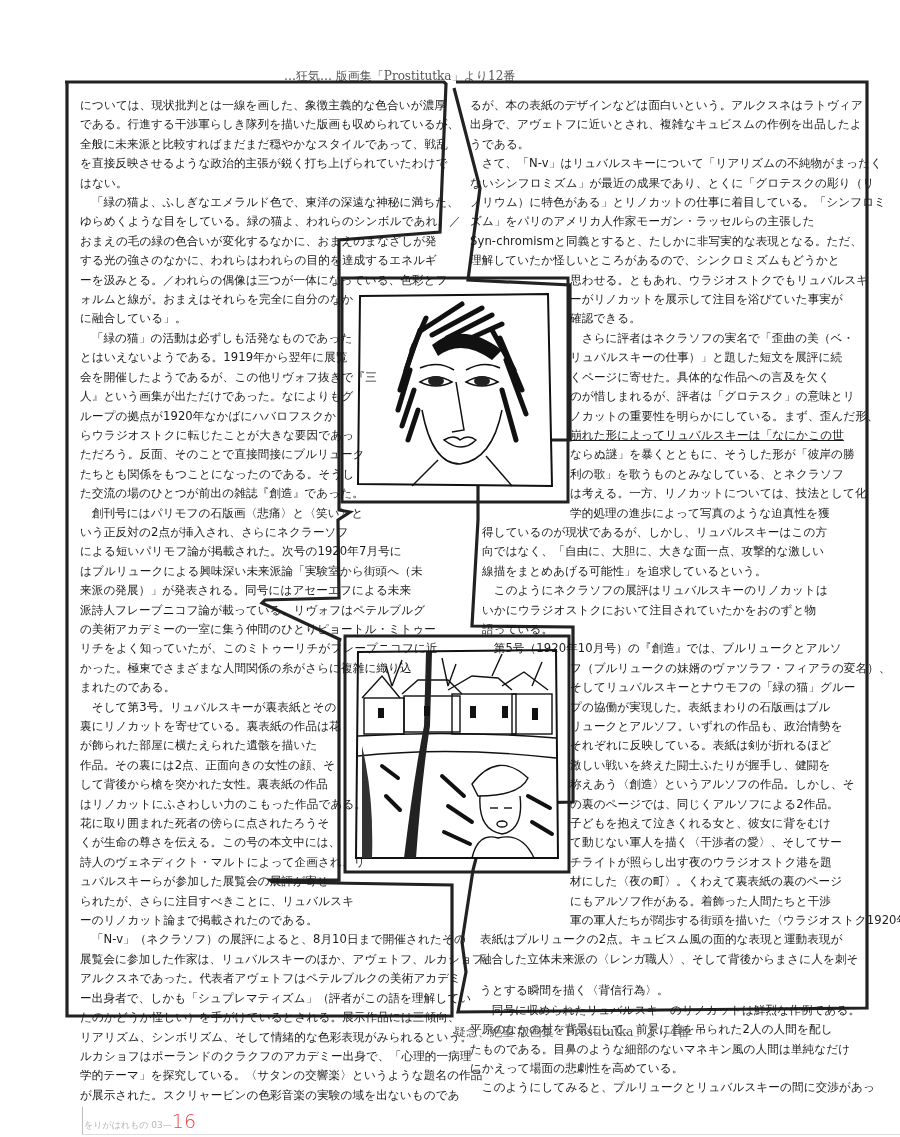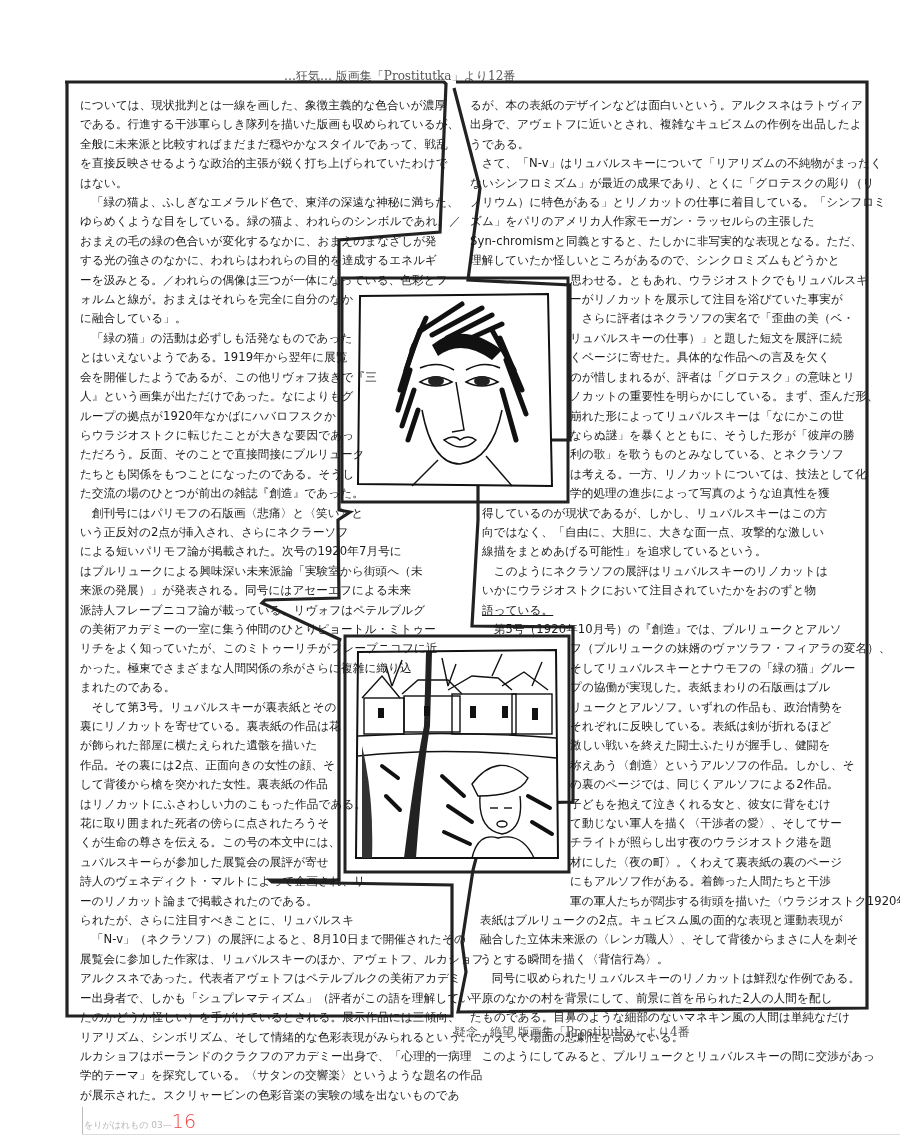--- a/index.html
+++ b/index.html
@@ -154,24 +154,24 @@
     <span class="line">かった。極東でさまざまな人間関係の糸がさらに複雑に織り込</span>
     <span class="line">まれたのである。</span>
     <span class="line">　そして第3号。リュバルスキーが裏表紙とその</span>
     <span class="line">裏にリノカットを寄せている。裏表紙の作品は花</span>
     <span class="line">が飾られた部屋に横たえられた遺骸を描いた</span>
     <span class="line">作品。その裏には2点、正面向きの女性の顔、そ</span>
     <span class="line">して背後から槍を突かれた女性。裏表紙の作品</span>
     <span class="line">はリノカットにふさわしい力のこもった作品である。</span>
     <span class="line">花に取り囲まれた死者の傍らに点されたろうそ</span>
     <span class="line">くが生命の尊さを伝える。この号の本文中には、</span>
+    <span class="line">詩人のヴェネディクト・マルトによって企画され、リ</span>
     <span class="line">ュバルスキーらが参加した展覧会の展評が寄せ</span>
-    <span class="line">詩人のヴェネディクト・マルトによって企画され、リ</span>
+    <span class="line">られたが、さらに注目すべきことに、リュバルスキ</span>
     <span class="line">ーのリノカット論まで掲載されたのである。</span>
-    <span class="line">られたが、さらに注目すべきことに、リュバルスキ</span>
     <span class="line">　「N-v」（ネクラソフ）の展評によると、8月10日まで開催されたその</span>
     <span class="line">展覧会に参加した作家は、リュバルスキーのほか、アヴェトフ、ルカショフ、</span>
     <span class="line">アルクスネであった。代表者アヴェトフはペテルブルクの美術アカデミ</span>
     <span class="line">ー出身者で、しかも「シュプレマティズム」（評者がこの語を理解してい</span>
     <span class="line">たのかどうか怪しい）を手がけているとされる。展示作品には三傾向、</span>
     <span class="line">リアリズム、シンボリズム、そして情緒的な色彩表現がみられるという。</span>
     <span class="line">ルカショフはポーランドのクラクフのアカデミー出身で、「心理的一病理</span>
     <span class="line">学的テーマ」を探究している。〈サタンの交響楽〉というような題名の作品</span>
     <span class="line">が展示された。スクリャービンの色彩音楽の実験の域を出ないものであ</span>
   </div>
@@ -181,54 +181,55 @@
     <span class="line">出身で、アヴェトフに近いとされ、複雑なキュビスムの作例を出品したよ</span>
     <span class="line">うである。</span>
     <span class="line">　さて、「N-v」はリュバルスキーについて「リアリズムの不純物がまったく</span>
     <span class="line">ないシンフロミズム」が最近の成果であり、とくに「グロテスクの彫り（リ</span>
     <span class="line">ノリウム）に特色がある」とリノカットの仕事に着目している。「シンフロミ</span>
     <span class="line">ズム」をパリのアメリカ人作家モーガン・ラッセルらの主張した</span>
     <span class="line">Syn-chromismと同義とすると、たしかに非写実的な表現となる。ただ、</span>
     <span class="line">理解していたか怪しいところがあるので、シンクロミズムもどうかと</span>
     <span class="line" style="padding-left: 100px;">思わせる。ともあれ、ウラジオストクでもリュバルスキ</span>
     <span class="line" style="padding-left: 100px;">ーがリノカットを展示して注目を浴びていた事実が</span>
+    <span class="line" style="padding-left: 100px;">確認できる。</span>
     <span class="line" style="padding-left: 100px;">　さらに評者はネクラソフの実名で「歪曲の美（ベ・</span>
     <span class="line" style="padding-left: 100px;">リュバルスキーの仕事）」と題した短文を展評に続</span>
     <span class="line" style="padding-left: 100px;">くページに寄せた。具体的な作品への言及を欠く</span>
     <span class="line" style="padding-left: 100px;">のが惜しまれるが、評者は「グロテスク」の意味とリ</span>
     <span class="line" style="padding-left: 100px;">ノカットの重要性を明らかにしている。まず、歪んだ形、</span>
-    <span class="line" style="padding-left: 100px;">崩れた形によってリュバルスキーは「なにかこの世</span>
+    <span class="line" style="padding-left: 100px; text-decoration: underline;">崩れた形によってリュバルスキーは「なにかこの世</span>
     <span class="line" style="padding-left: 100px;">ならぬ謎」を暴くとともに、そうした形が「彼岸の勝</span>
     <span class="line" style="padding-left: 100px;">利の歌」を歌うものとみなしている、とネクラソフ</span>
     <span class="line" style="padding-left: 100px;">は考える。一方、リノカットについては、技法として化</span>
     <span class="line" style="padding-left: 100px;">学的処理の進歩によって写真のような迫真性を獲</span>
     <span class="line" style="padding-left: 12px;">得しているのが現状であるが、しかし、リュバルスキーはこの方</span>
     <span class="line" style="padding-left: 12px;">向ではなく、「自由に、大胆に、大きな面一点、攻撃的な激しい</span>
     <span class="line" style="padding-left: 12px;">線描をまとめあげる可能性」を追求しているという。</span>
     <span class="line" style="padding-left: 12px;">　このようにネクラソフの展評はリュバルスキーのリノカットは</span>
     <span class="line" style="padding-left: 12px;">いかにウラジオストクにおいて注目されていたかをおのずと物</span>
-    <span class="line" style="padding-left: 12px; text-decoration: underline;">語っている。</span>
+    <span class="line" style="padding-left: 12px;">語っている。</span>
     <span class="line" style="padding-left: 12px;">　第5号（1920年10月号）の『創造』では、ブルリュークとアルソ</span>
     <span class="line" style="padding-left: 100px;">フ（ブルリュークの妹婿のヴァツラフ・フィアラの変名）、</span>
     <span class="line" style="padding-left: 100px;">そしてリュバルスキーとナウモフの「緑の猫」グルー</span>
     <span class="line" style="padding-left: 100px;">プの協働が実現した。表紙まわりの石版画はブル</span>
     <span class="line" style="padding-left: 100px;">リュークとアルソフ。いずれの作品も、政治情勢を</span>
     <span class="line" style="padding-left: 100px;">それぞれに反映している。表紙は剣が折れるほど</span>
     <span class="line" style="padding-left: 100px;">激しい戦いを終えた闘士ふたりが握手し、健闘を</span>
     <span class="line" style="padding-left: 100px;">称えあう〈創造〉というアルソフの作品。しかし、そ</span>
     <span class="line" style="padding-left: 100px;">の裏のページでは、同じくアルソフによる2作品。</span>
     <span class="line" style="padding-left: 100px;">子どもを抱えて泣きくれる女と、彼女に背をむけ</span>
     <span class="line" style="padding-left: 100px;">て動じない軍人を描く〈干渉者の愛〉、そしてサー</span>
     <span class="line" style="padding-left: 100px;">チライトが照らし出す夜のウラジオストク港を題</span>
     <span class="line" style="padding-left: 100px;">材にした〈夜の町〉。くわえて裏表紙の裏のページ</span>
     <span class="line" style="padding-left: 100px;">にもアルソフ作がある。着飾った人間たちと干渉</span>
     <span class="line" style="padding-left: 100px;">軍の軍人たちが闊歩する街頭を描いた〈ウラジオストク1920年〉。裏</span>
     <span class="line" style="padding-left: 10px;">表紙はブルリュークの2点。キュビスム風の面的な表現と運動表現が</span>
     <span class="line" style="padding-left: 10px;">融合した立体未来派の〈レンガ職人〉、そして背後からまさに人を刺そ</span>
-    <span class="line" style="padding-left: 10px;">うとする瞬間を描く〈背信行為〉。</span>
+    <span class="line" style="padding-left: 10px; margin-top: 12px;">うとする瞬間を描く〈背信行為〉。</span>
     <span class="line" style="padding-left: 10px; text-align: center;">　同号に収められたリュバルスキーのリノカットは鮮烈な作例である。</span>
     <span class="line">平原のなかの村を背景にして、前景に首を吊られた2人の人間を配し</span>
     <span class="line">たものである。目鼻のような細部のないマネキン風の人間は単純なだけ</span>
     <span class="line">にかえって場面の悲劇性を高めている。</span>
     <span class="line">　このようにしてみると、ブルリュークとリュバルスキーの間に交渉があっ</span>
   </div>
 
 <div class="caption" style="left:454px; top:1024px;">疑念、絶望 版画集「Prostitutka」より4番</div>
 
 <div class="footer-bar"></div>

